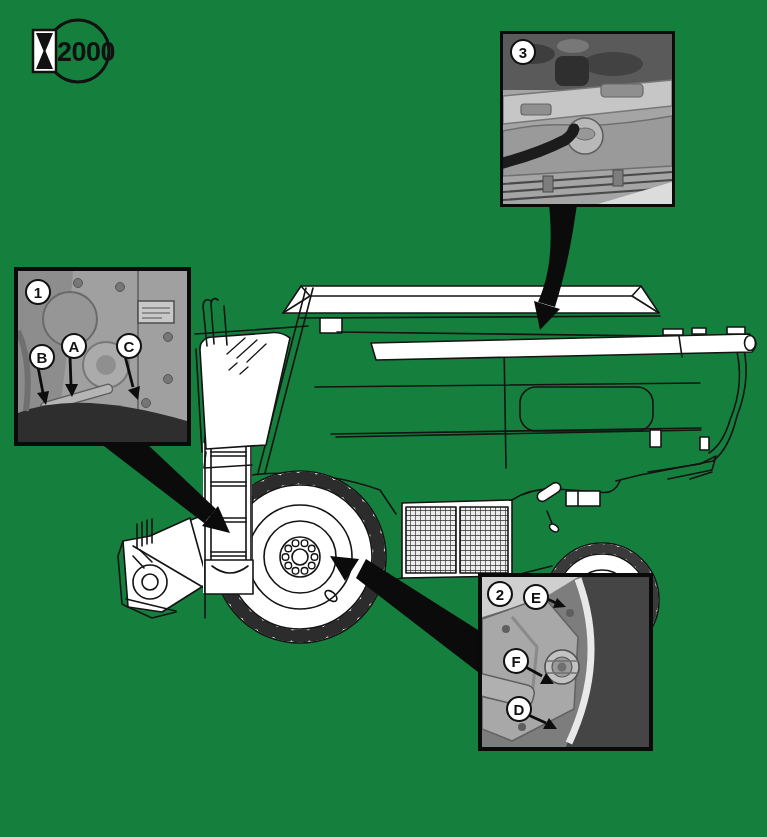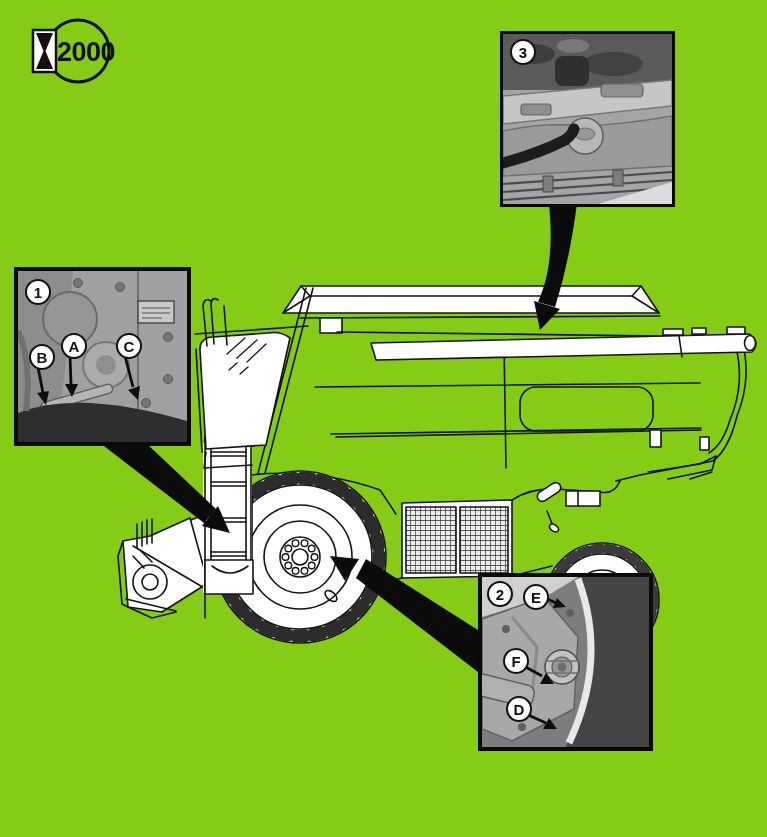--- a/index.html
+++ b/index.html
@@ -1,16 +1,16 @@
 <!DOCTYPE html>
 <html><head>
 <meta charset="utf-8">
 <style>
   html,body{margin:0;padding:0;background:#ffffff;}
-  #canvas{position:relative;width:767px;height:837px;background:#84cc16;overflow:hidden;
+  #canvas{position:relative;width:767px;height:837px;background:#15803d;overflow:hidden;
           font-family:"Liberation Sans",sans-serif;}
   #canvas svg{display:block;}
   .layer{position:absolute;left:0;top:0;}
 
   
   .inset{position:absolute;box-sizing:border-box;border:4px solid #0a0a0a;background:#8d8d8d;}
   .inset svg{width:100%;height:100%;}
 
   
   .badge{position:absolute;width:26px;height:26px;border-radius:50%;

